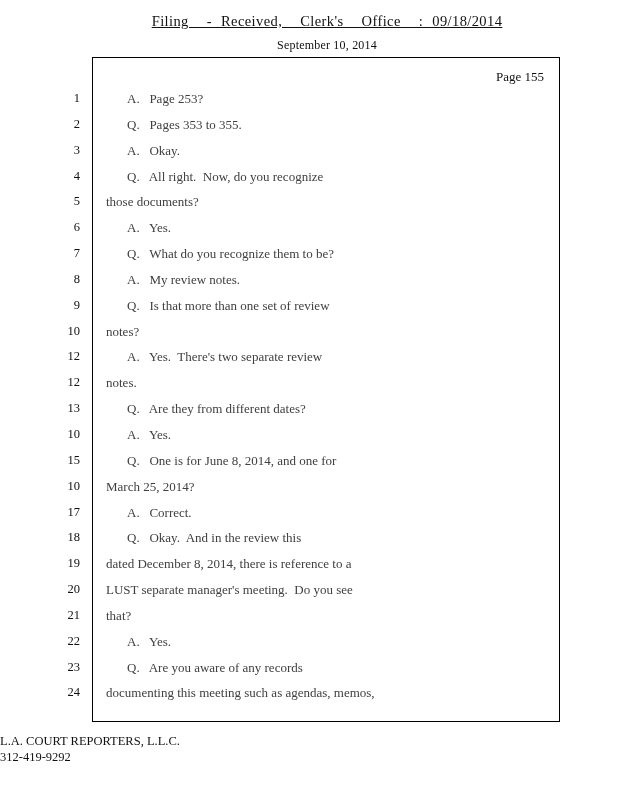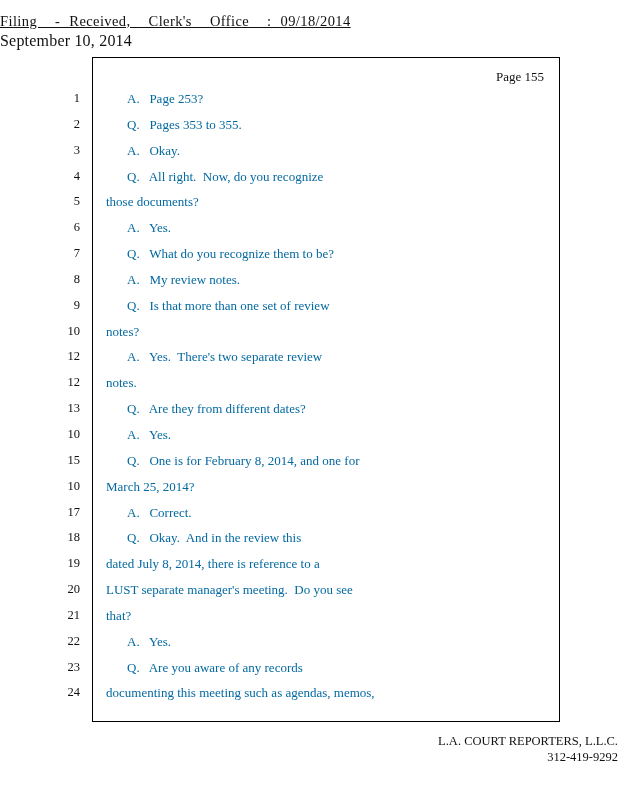--- a/index.html
+++ b/index.html
@@ -13,33 +13,34 @@
     font-family: "Liberation Serif", serif;
     overflow: hidden;
   }
 
   
   .header {
     position: absolute;
     top: 12px;
     left: 0;
     width: 100%;
-    text-align: left;
+    text-align: center;
+    padding-left: 36px;
   }
   .header .filing {
     display: inline-block;
     font-size: 14.5px;
     letter-spacing: 0.4px;
     word-spacing: 5px;
     text-decoration: underline;
     white-space: pre;
   }
   .header .date {
-    margin-top: 2px;
-    font-size: 16px;
+    margin-top: 8px;
+    font-size: 12px;
     letter-spacing: 0.2px;
   }
 
   
   .doc-box {
     position: absolute;
     left: 92px;
     top: 57px;
     width: 468px;
     height: 665px;
@@ -69,33 +70,33 @@
   .line .num {
     flex: none;
     width: 80px;
     text-align: right;
     font-size: 12.5px;
     color: #111;
   }
   .line .txt {
     margin-left: 26px;
     white-space: pre-wrap;
-    color: #0369a1;
+    color: #404040;
   }
   .line.qa .txt {
     padding-left: 21px;
   }
 
   
   .footer {
     position: absolute;
     top: 733px;
     left: 0;
     width: 100%;
-    text-align: right;
+    text-align: left;
     font-size: 12.5px;
     line-height: 16px;
   }
 </style>
 </head>
 <body>
 
 <div class="page">
 
   <div class="header">
@@ -159,37 +160,37 @@
     <div class="line qa">
         <span class="num">13</span>
         <span class="txt">Q.   Are they from different dates?</span>
       </div>
     <div class="line qa">
         <span class="num">10</span>
         <span class="txt">A.   Yes.</span>
       </div>
     <div class="line qa">
         <span class="num">15</span>
-        <span class="txt">Q.   One is for February 8, 2014, and one for</span>
+        <span class="txt">Q.   One is for June 8, 2014, and one for</span>
       </div>
     <div class="line">
         <span class="num">10</span>
         <span class="txt">March 25, 2014?</span>
       </div>
     <div class="line qa">
         <span class="num">17</span>
         <span class="txt">A.   Correct.</span>
       </div>
     <div class="line qa">
         <span class="num">18</span>
         <span class="txt">Q.   Okay.  And in the review this</span>
       </div>
     <div class="line">
         <span class="num">19</span>
-        <span class="txt">dated July 8, 2014, there is reference to a</span>
+        <span class="txt">dated December 8, 2014, there is reference to a</span>
       </div>
     <div class="line">
         <span class="num">20</span>
         <span class="txt">LUST separate manager's meeting.  Do you see</span>
       </div>
     <div class="line">
         <span class="num">21</span>
         <span class="txt">that?</span>
       </div>
     <div class="line qa">

